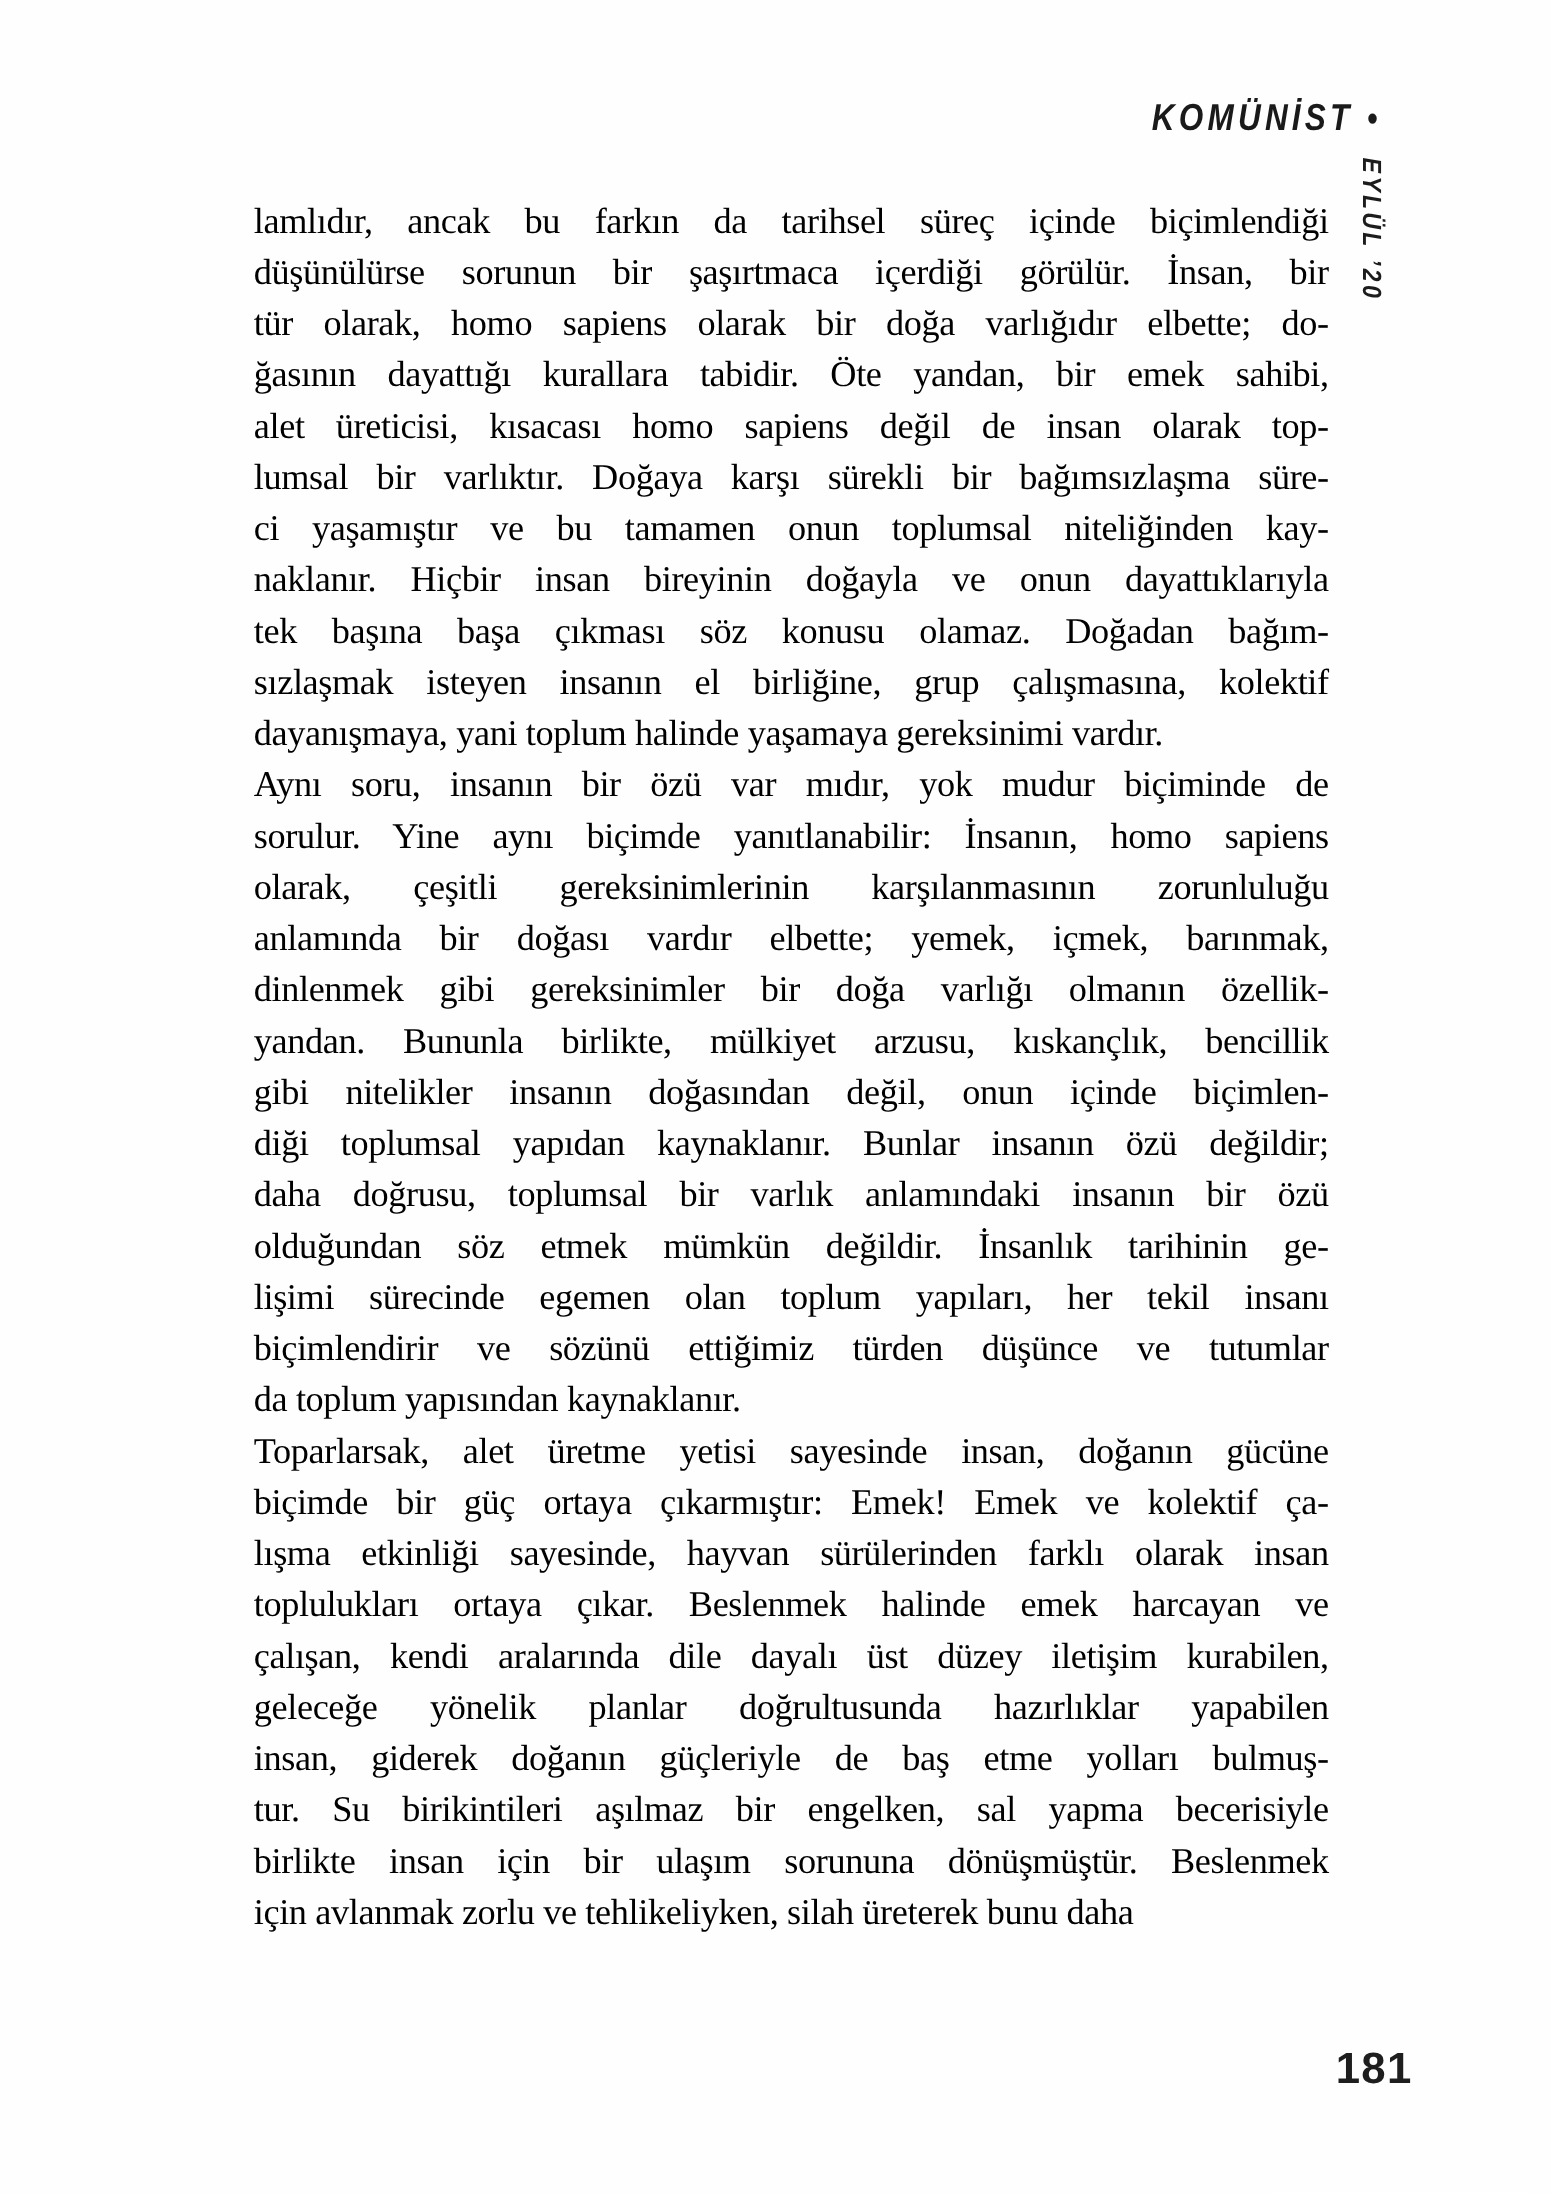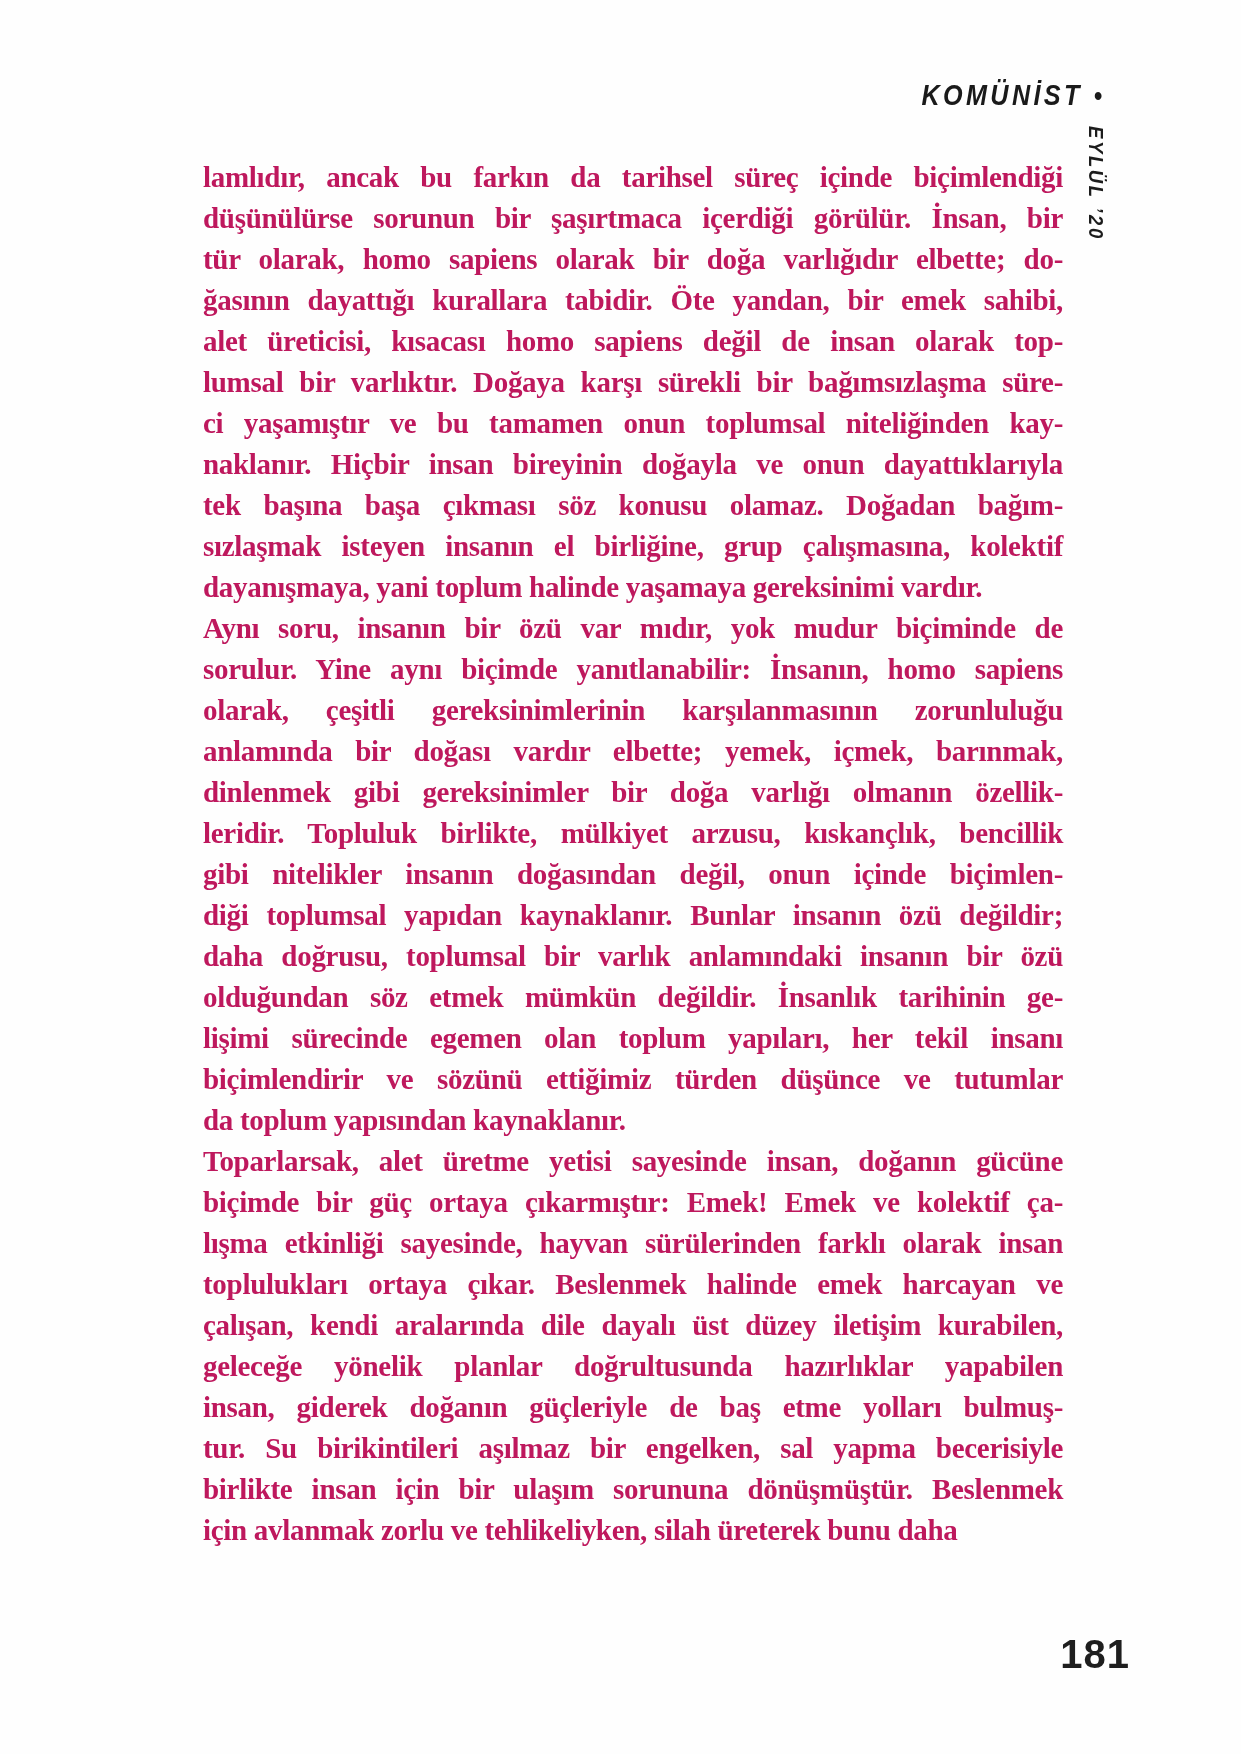--- a/index.html
+++ b/index.html
@@ -61,24 +61,23 @@
     line-height: 26px;
     white-space: nowrap;
   }
 
   
   .article-body {
     position: absolute;
     left: 203px;
     top: 157px;
     width: 860px;
-    color: #be185d;
+    color: #000000;
     font-size: 29px;
     letter-spacing: -0.3px;
-    font-weight: bold;
   }
   .para { margin: 0 0 0 0; }
   .para + .para { }
   .line {
     line-height: 41px;
     height: 41px;
     text-align: justify;
     text-align-last: justify;
     overflow: visible;
     white-space: normal;
@@ -87,21 +86,21 @@
     text-align-last: left;
   }
 
   
   .page-number {
     position: absolute;
     top: 1637px;
     right: 111px;
     font-family: "Liberation Sans", sans-serif;
     font-weight: bold;
-    font-size: 40px;
+    font-size: 35px;
     line-height: 35px;
     color: #1e1e1e;
     letter-spacing: 1px;
   }
 </style>
 </head>
 <body>
 
 <div class="page">
 
@@ -125,21 +124,21 @@
         <div class="line">tek başına başa çıkması söz konusu olamaz. Doğadan bağım-</div>
         <div class="line">sızlaşmak isteyen insanın el birliğine, grup çalışmasına, kolektif</div>
         <div class="line para-last">dayanışmaya, yani toplum halinde yaşamaya gereksinimi vardır.</div>
       </div>
       <div class="para">
         <div class="line">Aynı soru, insanın bir özü var mıdır, yok mudur biçiminde de</div>
         <div class="line">sorulur. Yine aynı biçimde yanıtlanabilir: İnsanın, homo sapiens</div>
         <div class="line">olarak, çeşitli gereksinimlerinin karşılanmasının zorunluluğu</div>
         <div class="line">anlamında bir doğası vardır elbette; yemek, içmek, barınmak,</div>
         <div class="line">dinlenmek gibi gereksinimler bir doğa varlığı olmanın özellik-</div>
-        <div class="line">leridir. Topluluk birlikte, mülkiyet arzusu, kıskançlık, bencillik</div>
+        <div class="line">yandan. Bununla birlikte, mülkiyet arzusu, kıskançlık, bencillik</div>
         <div class="line">gibi nitelikler insanın doğasından değil, onun içinde biçimlen-</div>
         <div class="line">diği toplumsal yapıdan kaynaklanır. Bunlar insanın özü değildir;</div>
         <div class="line">daha doğrusu, toplumsal bir varlık anlamındaki insanın bir özü</div>
         <div class="line">olduğundan söz etmek mümkün değildir. İnsanlık tarihinin ge-</div>
         <div class="line">lişimi sürecinde egemen olan toplum yapıları, her tekil insanı</div>
         <div class="line">biçimlendirir ve sözünü ettiğimiz türden düşünce ve tutumlar</div>
         <div class="line para-last">da toplum yapısından kaynaklanır.</div>
       </div>
       <div class="para">
         <div class="line">Toparlarsak, alet üretme yetisi sayesinde insan, doğanın gücüne</div>

